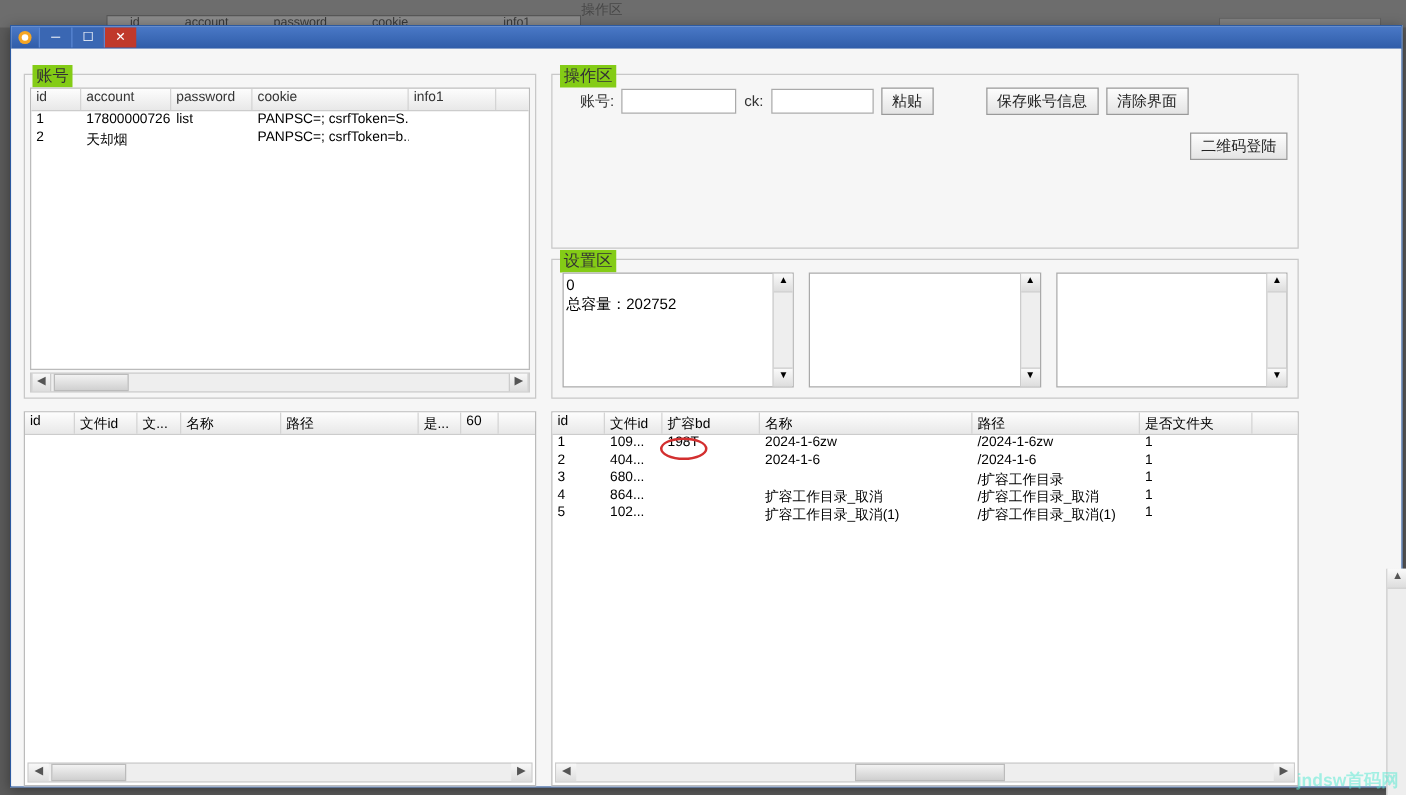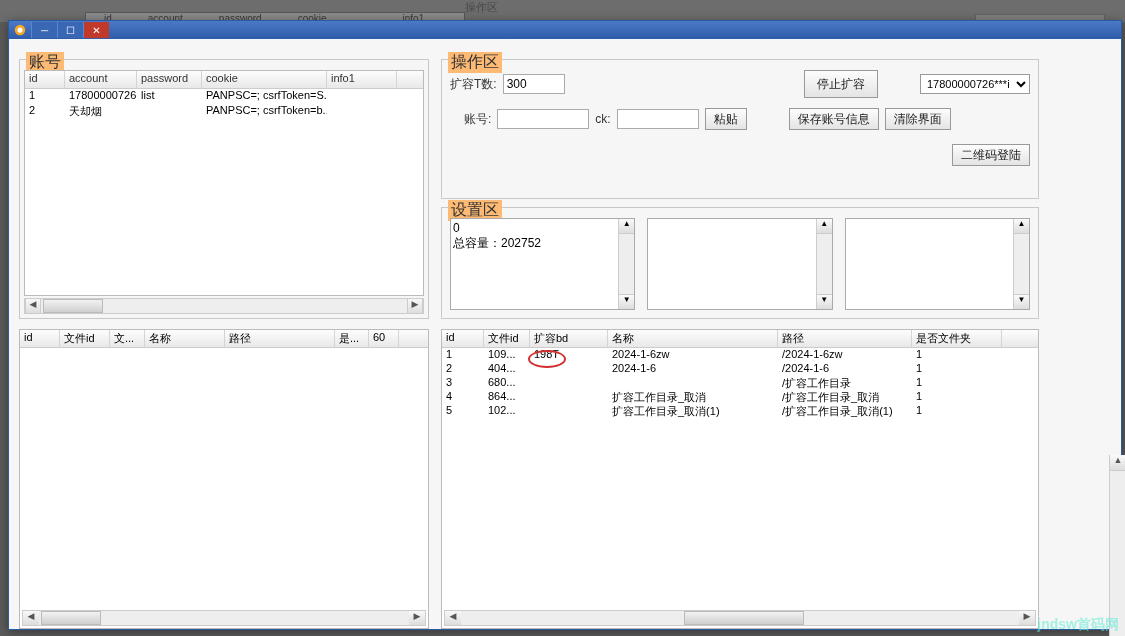--- a/index.html
+++ b/index.html
@@ -16,21 +16,21 @@
 .window { position: absolute; top: 20px; left: 8px; width: 1114px; height: 610px; background: #f0f0f0; border: 1px solid #2c5aa0; box-shadow: 0 2px 10px rgba(0,0,0,0.4); }
 .titlebar { height: 18px; background: linear-gradient(#4a79c7,#2f5ca8); color: #fff; display:flex; align-items:center; padding:0 4px; }
 .titlebar .icon { width:14px; height:14px; display:inline-block; margin-right:4px; }
 .titlebar .icon svg { width:14px; height:14px; }
 .titlebar .title { flex:1; font-size:12px; }
 .titlebar .winbtns { display:flex; gap:0; }
 .titlebar .winbtn { width:26px; height:16px; background:#3a67b3; border-left:1px solid #5a87d3; color:#fff; display:flex; align-items:center; justify-content:center; cursor:pointer; font-size:10px;}
 .titlebar .winbtn.close { background:#c0392b; }
 
 .content { position:absolute; top:18px; left:0; right:0; bottom:0; background:#f6f6f6; display:flex; flex-wrap:wrap; }
-.grouplabel { position:absolute; top:-8px; left:6px; background:#fdba74; padding:0 3px; font-size:16px; color:#333;}
+.grouplabel { position:absolute; top:-8px; left:6px; background:#84cc16; padding:0 3px; font-size:13px; color:#333;}
 .groupbox { position:absolute; border:1px solid #c8c8c8; }
 #gb-accounts { left:10px; top:20px; width:410px; height:260px; }
 
 .listview { position:absolute; left:4px; right:4px; top:10px; bottom:22px; border:1px solid #bbb; background:#fff; overflow:hidden;}
 .lv-head { display:flex; background:linear-gradient(#fdfdfd,#e8e8e8); border-bottom:1px solid #ccc; height:18px;}
 .lv-head .col { border-right:1px solid #d4d4d4; padding:1px 4px; font-size:11px; color:#333; overflow:hidden; white-space:nowrap;}
 .lv-body .row { display:flex; height:15px;}
 .lv-body .row .cell { padding:0 4px; font-size:11px; overflow:hidden; white-space:nowrap;}
 .hscroll { position:absolute; left:4px; right:4px; bottom:4px; height:16px; background:#eee; border:1px solid #ccc; display:flex;}
 .hscroll .arrow { width:16px; background:linear-gradient(#f8f8f8,#ddd); border-right:1px solid #ccc; border-left:1px solid #ccc; text-align:center; font-size:9px; color:#555; cursor:pointer;}
@@ -141,30 +141,20 @@
         <div class="thumb"></div>
         <div class="track"></div>
         <div class="arrow">▶</div>
       </div>
     </div>
 
     <div class="groupbox" id="gb-ops">
       <span class="grouplabel">操作区</span>
       <div class="ops-inner">
         <div class="ops-row">
-          <label>扩容T数:</label>
-          <input class="txt" style="width: 62px;" value="300">
-          <div style="flex:1"></div>
-          <button class="btn big">停止扩容</button>
-          <div style="width:30px"></div>
-          <select class="select" style="width:110px">
-            <option>17800000726***i</option>
-          </select>
-        </div>
-        <div class="ops-row">
           <div style="width:8px"></div>
           <label>账号:</label>
           <input class="txt" style="width: 92px;" value="">
           <label>ck:</label>
           <input class="txt" style="width: 82px;" value="">
           <button class="btn">粘贴</button>
           <div style="width:30px"></div>
           <button class="btn">保存账号信息</button>
           <button class="btn">清除界面</button>
         </div>

